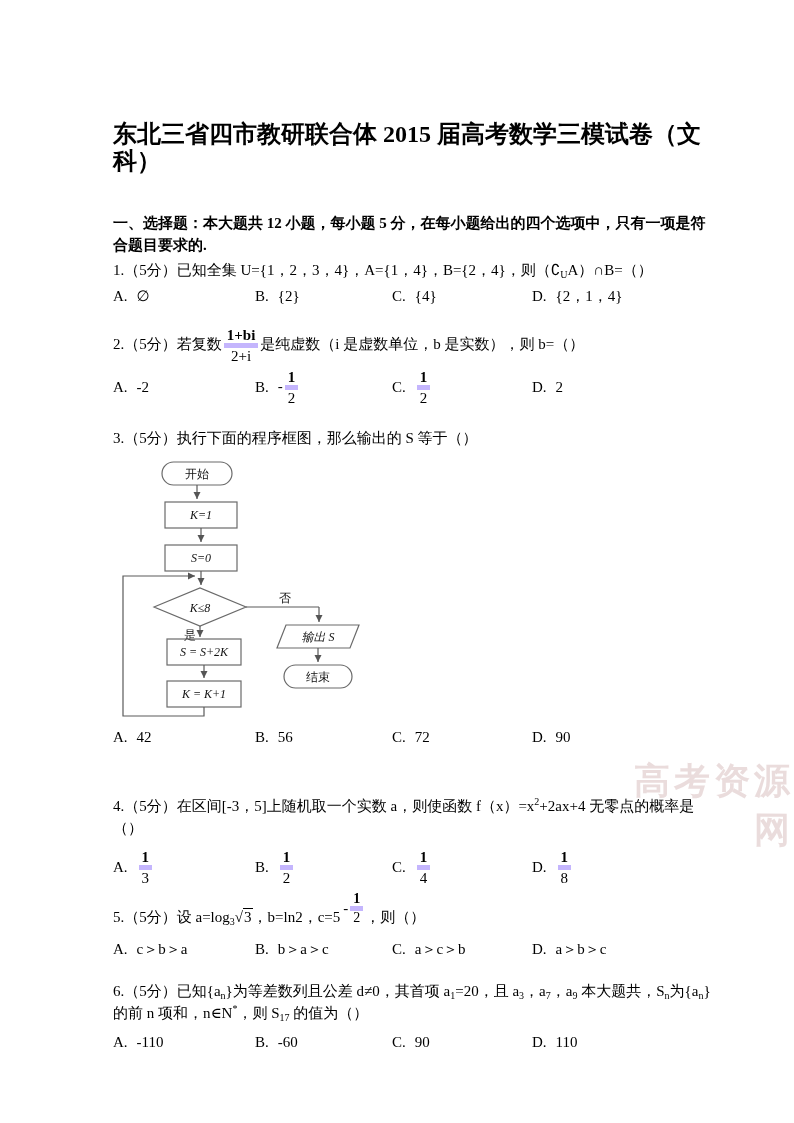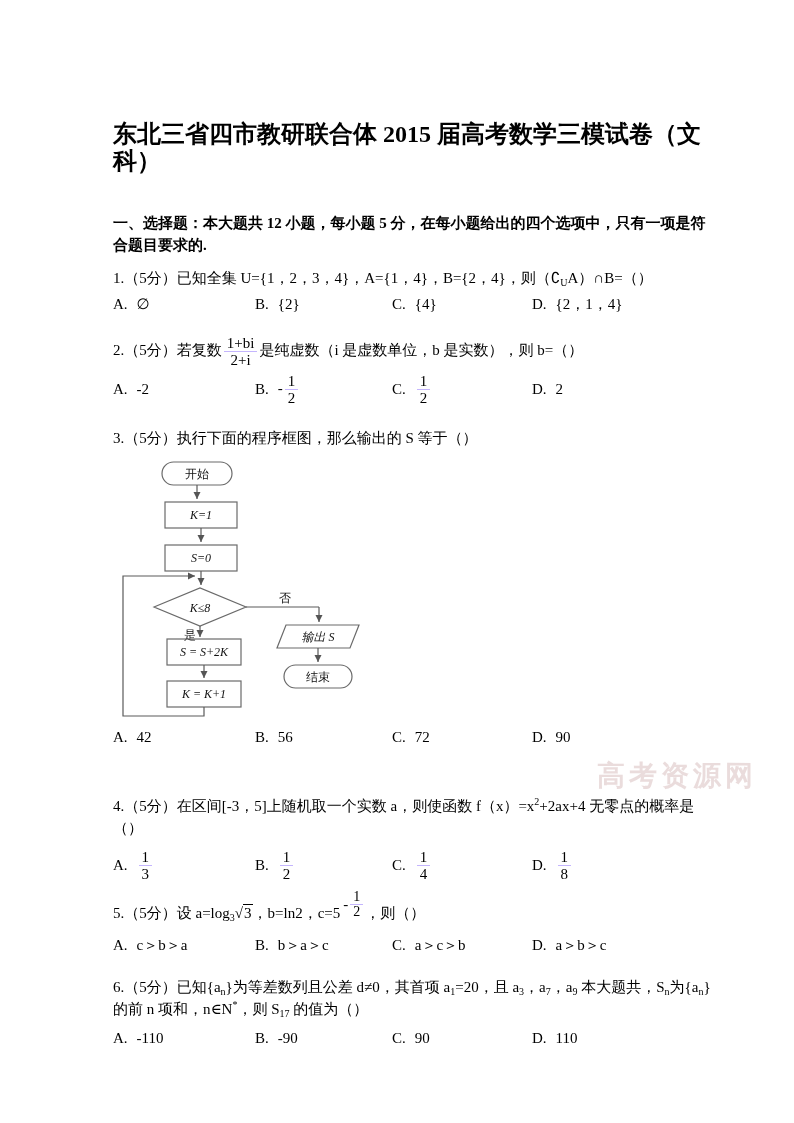--- a/index.html
+++ b/index.html
@@ -3,49 +3,49 @@
 <meta charset="utf-8">
 <style>
   * { margin:0; padding:0; box-sizing:border-box; }
   html,body { background:#fff; }
   body {
     width:794px; height:1123px; position:relative; overflow:hidden;
     font-family:"Liberation Serif","DejaVu Serif",serif; color:#000;
   }
   .content { position:absolute; left:113px; top:121px; width:600px; }
   .doc-title { font-size:24px; font-weight:bold; line-height:27px; margin-bottom:37px; }
-  .sec-head  { font-size:15px; font-weight:bold; line-height:22px; margin-bottom:11px; }
+  .sec-head  { font-size:15px; font-weight:bold; line-height:22px; margin-bottom:3px; }
   .question  { margin-bottom:21px; }
   .stem { font-size:15px; line-height:22px; }
   .options {
     display:grid; grid-template-columns:142px 137px 140px 1fr;
     margin-top:5px; font-size:15px;
   }
   .opt { display:flex; align-items:center; min-height:20px; }
   .olabel { margin-right:9px; }
   sub { font-size:10px; vertical-align:-3px; line-height:0; }
   sup { font-size:10px; vertical-align:6px; line-height:0; }
   .frac { display:inline-block; vertical-align:middle; text-align:center; margin:0 2px; }
-  .frac .num { display:block; border-bottom:1px solid #c4b5fd; padding:0 3px; line-height:16px; }
+  .frac .num { display:block; border-bottom:5px solid #c4b5fd; padding:0 3px; line-height:16px;font-weight:bold; }
   .frac .den { display:block; padding:0 3px; line-height:16px; }
   .supfrac { display:inline-flex; align-items:center; position:relative; top:-9px; margin-left:3px; }
   .supfrac .num, .supfrac .den { line-height:14px; font-size:14px; }
   .sqrt { white-space:nowrap; }
   .sqrt .ol { border-top:1px solid #000; padding:0 1px; }
   .flowchart { margin:10px 0 2px 2px; }
   .fc-shape { fill:none; stroke:#6a6a6a; stroke-width:1.2; }
   .fc-line  { fill:none; stroke:#5a5a5a; stroke-width:1.2; }
   .fc-text  { font-size:12px; fill:#111; font-family:"Liberation Serif","DejaVu Serif",serif; }
   .fc-it    { font-style:italic; }
   .q3-options { margin-top:2px; }
   .q3 { margin-bottom:48px; }
   .q4 { margin-bottom:14px; }
   .watermark {
-    position:absolute; left:597px; top:757px; font-size:28px; font-weight:bold;
-    letter-spacing:4px; color:rgba(213,185,185,0.5); pointer-events:none;
+    position:absolute; left:597px; top:757px; font-size:36px; font-weight:bold;
+    letter-spacing:4px; color:rgba(213,185,185,0.5); pointer-events:none;text-align:right;
   }
 </style>
 </head>
 <body>
 
 <div class="content">
 
   <div class="doc-title">东北三省四市教研联合体 2015 届高考数学三模试卷（文科）</div>
 
   <div class="sec-head">一、选择题：本大题共 12 小题，每小题 5 分，在每小题给出的四个选项中，只有一项是符合题目要求的.</div>
@@ -217,21 +217,21 @@
 
   <div class="question">
     <div class="stem"><span>6.（5分）已知{a</span><sub>n</sub><span>}为等差数列且公差 d≠0，其首项 a</span><sub>1</sub><span>=20，且 a</span><sub>3</sub><span>，a</span><sub>7</sub><span>，a</span><sub>9</sub><span> 本大题共，S</span><sub>n</sub><span>为{a</span><sub>n</sub><span>}的前 n 项和，n∈N</span><sup>*</sup><span>，则 S</span><sub>17</sub><span> 的值为（）</span></div>
     <div class="options" style="margin-top:8px">
       <div class="opt">
           <span class="olabel">A.</span>
           <span><span>-110</span></span>
         </div>
       <div class="opt">
           <span class="olabel">B.</span>
-          <span><span>-90</span></span>
+          <span><span>-60</span></span>
         </div>
       <div class="opt">
           <span class="olabel">C.</span>
           <span><span>90</span></span>
         </div>
       <div class="opt">
           <span class="olabel">D.</span>
           <span><span>110</span></span>
         </div>
     </div>

